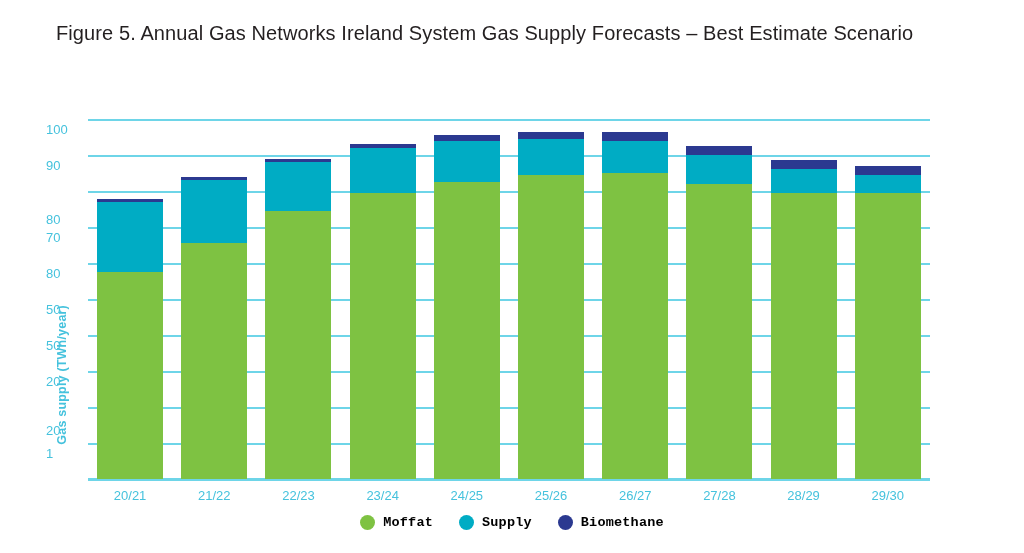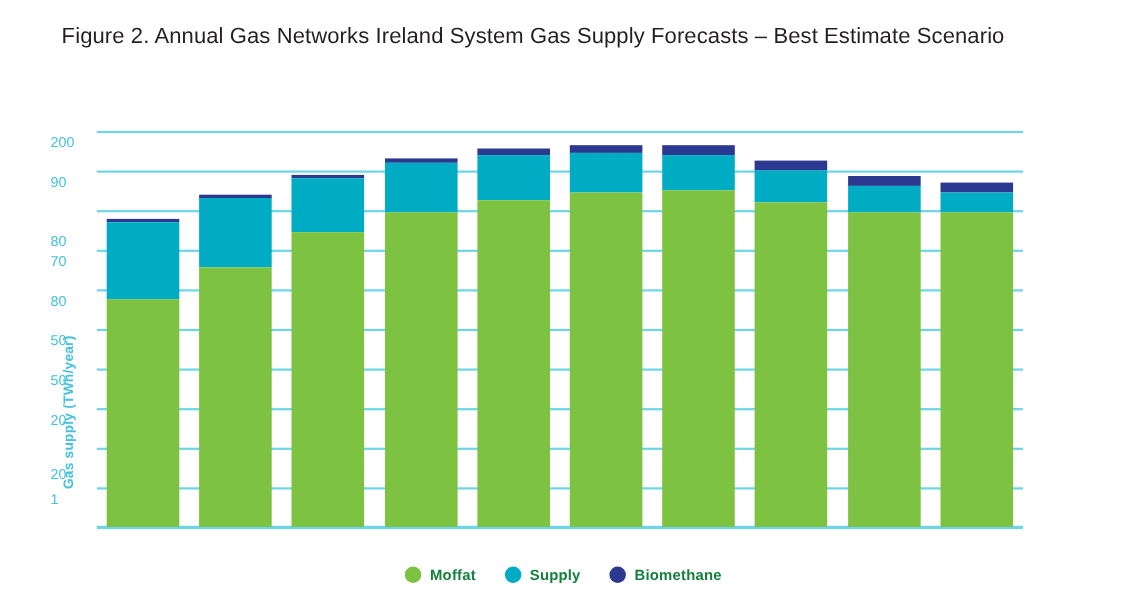--- a/index.html
+++ b/index.html
@@ -128,39 +128,40 @@
     gap: 8px;
   }
   .legend-dot {
     width: 15px; height: 15px;
     border-radius: 50%;
     display: block;
   }
   .legend-label {
     font-size: 13.5px;
     font-weight: bold;
-    color: #15803d;
+    color: #000000;
     letter-spacing: 0.2px;
+    font-family: Liberation Mono, monospace;
   }
 </style>
 </head>
 <body>
 
 <div class="page">
 
-  <div class="fig-title">Figure 2. Annual Gas Networks Ireland System Gas Supply Forecasts – Best Estimate Scenario</div>
+  <div class="fig-title">Figure 5. Annual Gas Networks Ireland System Gas Supply Forecasts – Best Estimate Scenario</div>
 
   <div class="chart-area">
 
     <div class="axis-title">Gas supply (TWh/year)</div>
 
     <div class="plot">
       <div id="gridlines">
           <div class="gridline" style="top: 0%;"></div>
-          <div class="ytick" style="top: 0%; margin-top: 3px;">200</div>
+          <div class="ytick" style="top: 0%; margin-top: 3px;">100</div>
           <div class="gridline" style="top: 10%;"></div>
           <div class="ytick" style="top: 10%; margin-top: 3px;">90</div>
           <div class="gridline" style="top: 20%;"></div>
           <div class="ytick" style="top: 20%; margin-top: 21px;">80</div>
           <div class="gridline" style="top: 30%;"></div>
           <div class="ytick" style="top: 30%; margin-top: 3px;">70</div>
           <div class="gridline" style="top: 40%;"></div>
           <div class="ytick" style="top: 40%; margin-top: 3px;">80</div>
           <div class="gridline" style="top: 50%;"></div>
           <div class="ytick" style="top: 50%; margin-top: 3px;">50</div>
@@ -241,20 +242,32 @@
           <div class="bar-col">
             <div class="bar-stack">
               <div class="seg" title="Moffat 29/30: 79.5" style="background: rgb(126, 194, 66); height: 286.2px;"></div>
               <div class="seg" title="Corrib 29/30: 5" style="background: rgb(0, 172, 196); height: 18px;"></div>
               <div class="seg" title="Biomethane 29/30: 2.5" style="background: rgb(43, 57, 144); height: 9px;"></div>
             </div>
           </div>
         </div>
     </div>
 
+    <div class="xlabels" id="xlabels">
+        <div class="xlabel">20/21</div>
+        <div class="xlabel">21/22</div>
+        <div class="xlabel">22/23</div>
+        <div class="xlabel">23/24</div>
+        <div class="xlabel">24/25</div>
+        <div class="xlabel">25/26</div>
+        <div class="xlabel">26/27</div>
+        <div class="xlabel">27/28</div>
+        <div class="xlabel">28/29</div>
+        <div class="xlabel">29/30</div>
+      </div>
 
     <div class="legend" id="legend">
         <div class="legend-item">
           <span class="legend-dot" style="background: rgb(126, 194, 66);"></span>
           <span class="legend-label">Moffat</span>
         </div>
         <div class="legend-item">
           <span class="legend-dot" style="background: rgb(0, 172, 196);"></span>
           <span class="legend-label">Supply</span>
         </div>

